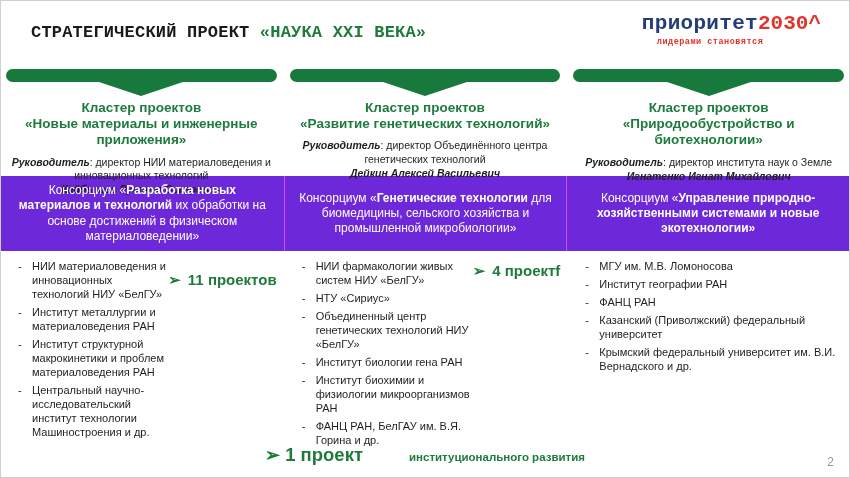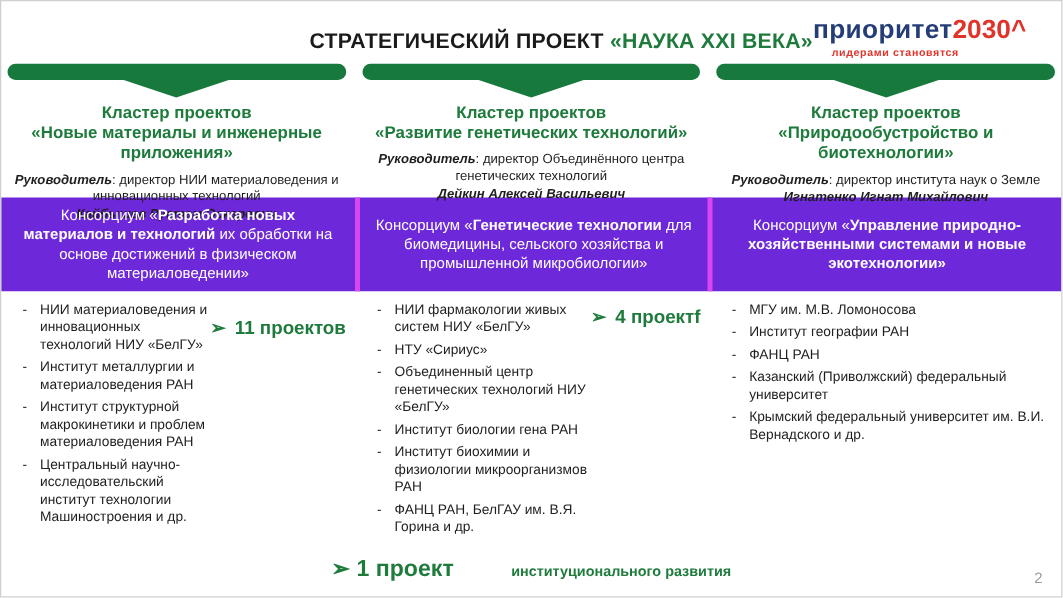--- a/index.html
+++ b/index.html
@@ -3,21 +3,21 @@
 <meta charset="utf-8">
 <style>
   * { box-sizing: border-box; }
   html,body { margin:0; padding:0; background:#e8e8e8; }
   .slide {
     width:850px; height:478px; background:#ffffff; position:relative;
     font-family:"Liberation Sans", sans-serif; overflow:hidden;
     margin:0 auto; border:1px solid #cfcfcf;
   }
   
-  .header { display:flex; justify-content:flex-end; align-items:flex-start; padding:10px 28px 0 30px; height:50px; }
+  .header { display:flex; justify-content:space-between; align-items:flex-start; padding:10px 28px 0 30px; height:68px;font-family:Liberation Mono, monospace; }
   .title { margin:12px 0 0 0; font-size:17px; font-weight:bold; color:#1a1a1a; letter-spacing:.2px; }
   .title .green { color:#1e7b3c; }
   .logo { text-align:left; padding-top:2px; }
   .logo-line { white-space:nowrap; line-height:1; }
   .logo-main { color:#243d76; font-weight:bold; font-size:21px; letter-spacing:.3px; }
   .logo-year { color:#e0342b; font-weight:bold; font-size:21px; }
   .logo-tagline { color:#e0342b; font-size:8.5px; font-weight:bold; letter-spacing:.5px; margin-top:3px; padding-left:15px; }
   
   .cols { display:grid; grid-template-columns:1fr 1fr 1fr; column-gap:13px; padding:0 5px; }
   .top-cols { height:107px; }
@@ -25,21 +25,21 @@
   .chevron { position:absolute; left:50%; top:12px; transform:translateX(-50%);
     width:0; height:0; border-left:45px solid transparent; border-right:45px solid transparent; border-top:15px solid #17793c; }
   .cluster { margin-top:18px; text-align:center; color:#1e7b3c; font-weight:bold; font-size:13.5px; line-height:1.2; padding:0 6px; }
   .leader { margin-top:7px; text-align:center; font-size:10.5px; color:#1f1f1f; line-height:1.28; padding:0 4px; }
   .leader-label { font-weight:bold; font-style:italic; }
   .leader-name { font-weight:bold; font-style:italic; margin-top:1px; }
   
   .band { display:grid; grid-template-columns:1fr 1fr 1fr; background:#6d28d9; min-height:68px; width:100%; }
   .band-cell { display:flex; align-items:center; justify-content:center; text-align:center;
     color:#ffffff; font-size:12px; line-height:1.28; padding:7px 12px; }
-  .band-cell + .band-cell { border-left:4px solid #d946ef; }
+  .band-cell + .band-cell { border-left:1px solid #d946ef; }
   
   .list-cols { padding-top:9px; }
   .list-col { display:flex; flex-direction:row; }
   .members { list-style:none; margin:0; padding:0 2px 0 12px; font-size:11px; color:#1f1f1f; line-height:1.27; }
   .members li { position:relative; padding-left:14px; margin-bottom:4px; }
   .members li::before { content:"-"; position:absolute; left:0; }
   .count { text-align:center; color:#1e7b3c; font-weight:bold; font-size:15px; margin-top:11px; white-space:nowrap; }
   .count .arrow { margin-right:7px; }
   .list-col:nth-child(2) .count { margin-top:2px; }
   .list-col:nth-child(3) .count { font-size:18.5px; margin-top:16px; }

